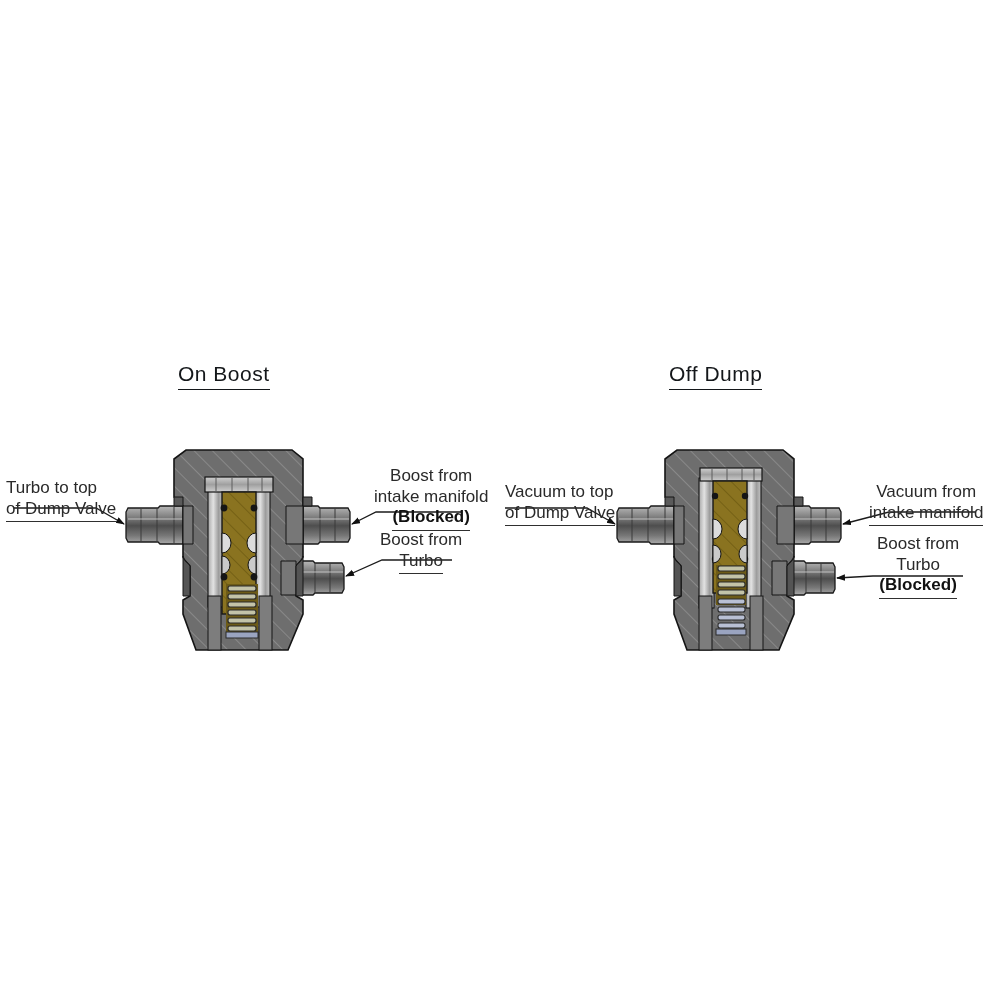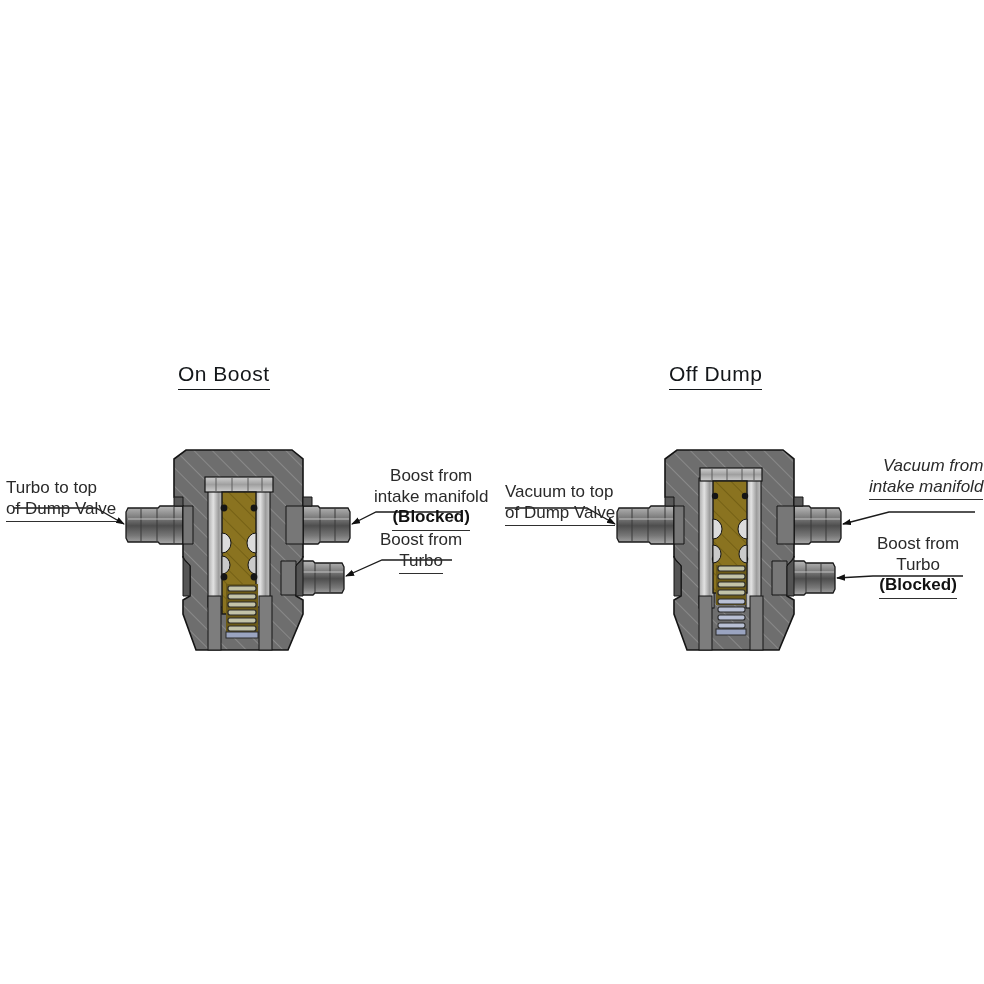--- a/index.html
+++ b/index.html
@@ -266,21 +266,21 @@
   <div class="callout" style="left:380px;top:530px;text-align:center;">
     <div>Boost from</div>
     <div class="ul">Turbo</div>
   </div>
 
   <div class="callout" style="left:505px;top:482px;text-align:left;">
     <div>Vacuum to top</div>
     <div class="ul">of Dump Valve</div>
   </div>
 
-  <div class="callout" style="left:869px;top:456px;text-align:right;font-style:italic;">
+  <div class="callout" style="left:869px;top:482px;text-align:center;">
     <div>Vacuum from</div>
     <div class="ul">intake manifold</div>
   </div>
 
   <div class="callout" style="left:877px;top:534px;text-align:center;">
     <div>Boost from</div>
     <div>Turbo</div>
     <div class="bold ul">(Blocked)</div>
   </div>
 

